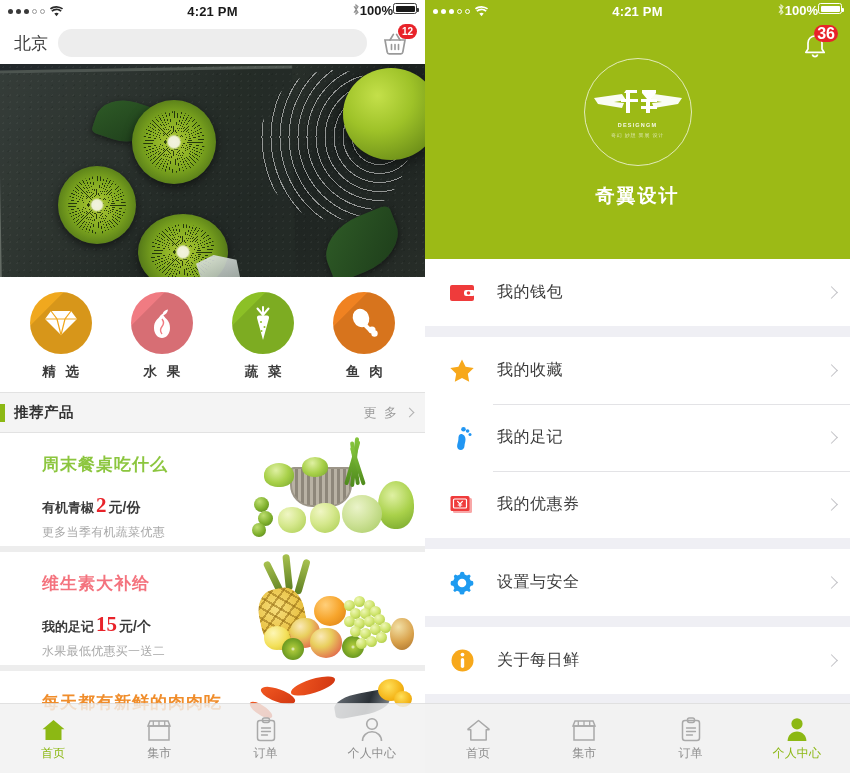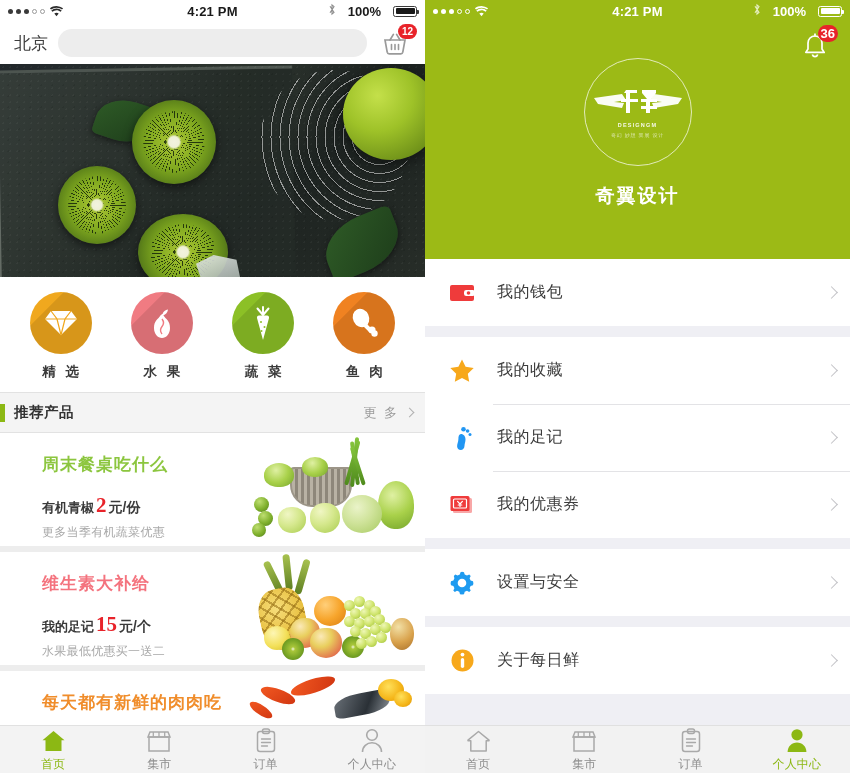--- a/index.html
+++ b/index.html
@@ -19,21 +19,21 @@
   }
   .sb-left { display: flex; align-items: center; gap: 4px; }
   .dots { display: flex; gap: 3px; align-items: center; }
   .dot { width: 5px; height: 5px; border-radius: 50%; }
   .wifi { width: 14px; height: 11px; position: relative; }
   .wifi svg { display: block; }
   .sb-time {
     position: absolute; left: 0; right: 0; text-align: center;
     font-size: 13px; font-weight: bold; letter-spacing: .2px;
   }
-  .sb-right { margin-left: auto; display: flex; align-items: center; gap: 12px; z-index: 2; }
+  .sb-right { margin-left: auto; display: flex; align-items: flex-start; gap: 0; z-index: 2; }
   .bt { font-size: 12px; }
   .batt-pct { font-size: 13px; font-weight: bold; }
   .batt {
     width: 24px; height: 11px; border-radius: 2.5px;
     position: relative; display: flex; align-items: center; padding: 1.5px;
   }
   .batt-fill { height: 100%; width: 100%; border-radius: 1px; }
   .batt-nub { position: absolute; right: -3px; top: 3.5px; width: 2px; height: 4px; border-radius: 0 1px 1px 0; }
 
   
@@ -270,21 +270,21 @@
     position: absolute; border-radius: 50% 16% 50% 16%;
     background: linear-gradient(120deg,#6b7279,#2a3036 60%,#8d949a);
   }
   .garnish {
     position: absolute; border-radius: 50%;
     background: radial-gradient(circle at 40% 35%, #ffe05a 0%, #f4b417 60%, #d88f06 100%);
   }
 
   
   .tabbar {
-    position: absolute; left: 0; right: 0; bottom: 0; height: 48px;
+    position: absolute; left: 0; right: 0; bottom: 0; height: 70px;
     display: flex; align-items: center;
     border-top: 1px solid rgba(0,0,0,.07);
     justify-content: center;
   }
   .tabbar.translucent { background: rgba(240,240,240,.82); }
   .tabbar.solid { background: #f2f2f2; }
   .tab {
     flex: 1; display: flex; flex-direction: column;
     align-items: center; justify-content: center; gap: 3px;
   }
@@ -293,21 +293,21 @@
   .tab.active .tab-label { color: #8cb814; }
 
   
   .profile-head {
     height: 237px; background: #9cba16; position: relative;
     display: flex; flex-direction: column; align-items: center;
   }
   .bell-wrap { position: absolute; right: 18px; top: 8px; width: 34px; height: 34px; }
   .bell-badge {
     position: absolute; right: -6px; top: -5px; background: #e8232a; color: #fff;
-    font-size: 13px; font-weight: bold; border-radius: 10px; min-width: 20px;
+    font-size: 16px; font-weight: bold; border-radius: 10px; min-width: 20px;
     height: 17px; line-height: 17px; text-align: center; padding: 0 3px; z-index: 3;
   }
   .logo-circle {
     width: 108px; height: 108px; border-radius: 50%;
     border: 1.5px solid rgba(255,255,255,.7); margin-top: 36px;
     display: flex; flex-direction: column; align-items: center; justify-content: center;
     position: relative;
   }
   .logo-wings { position: relative; width: 92px; height: 34px; }
   .logo-sub {

